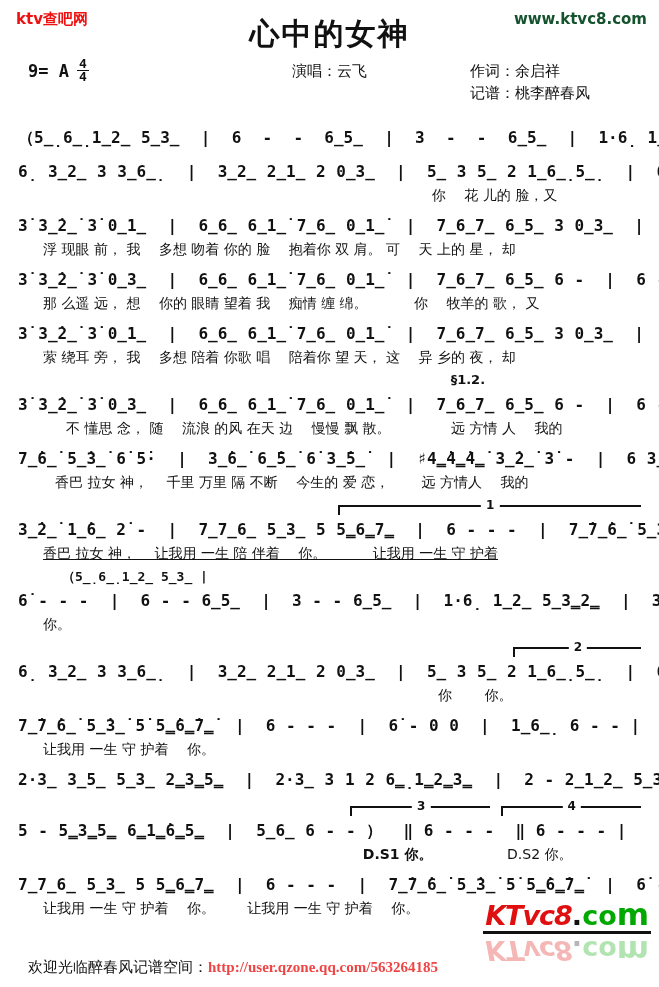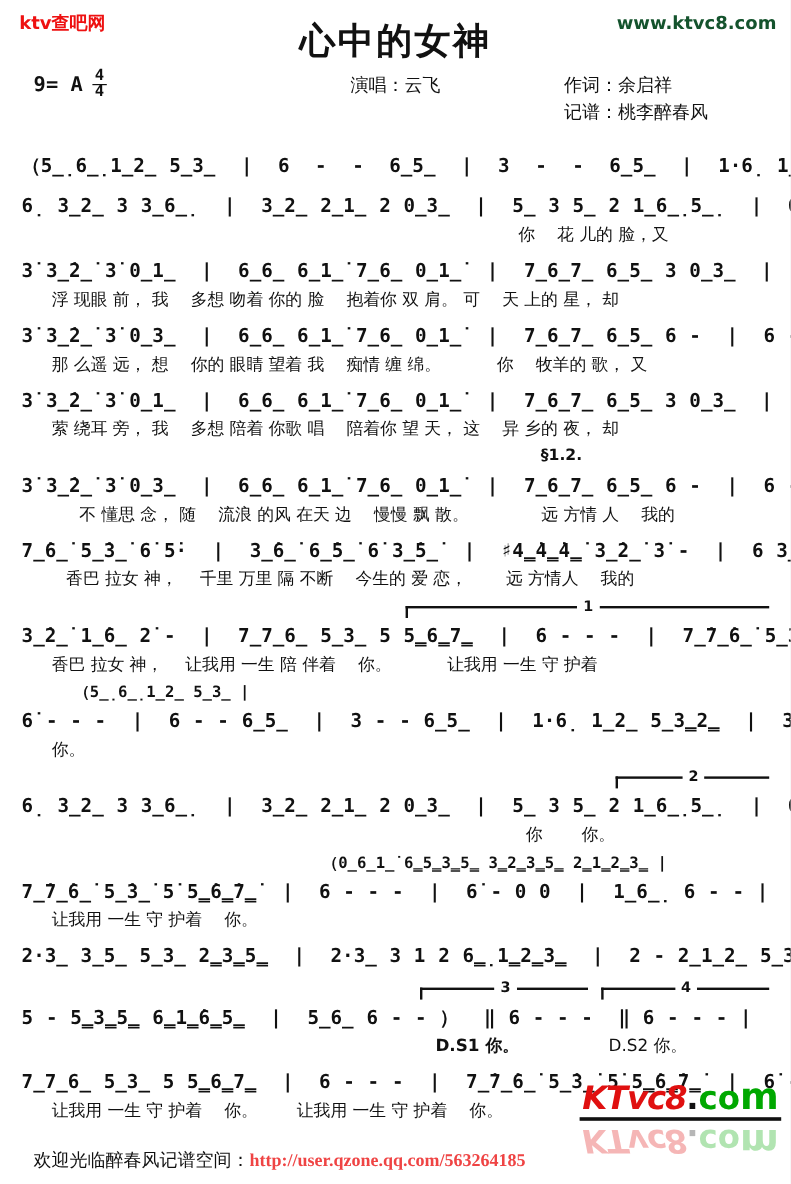--- a/index.html
+++ b/index.html
@@ -107,21 +107,21 @@
         </div>
       </div>
       <div class="line">
         <div class="ann-row">
           <span class="volta" style="left: 51%; width: 48%;">
             <span class="vlabel">1</span>
           </span>
         </div>
         <div class="notes-row">3̲̇2̲̇ 1̲̇6̲ 2̇ -  |  7̲7̲6̲ 5̲3̲ 5 5̳6̳7̳  |  6 - - -  |  7̲̇7̲̇6̲̇ 5̲̇3̲̇ 5̇ 5̳̇6̳̇7̳̇ |</div>
         <div class="lyrics-row">
-          <span class="lyr" style="left: 4%;">香巴 拉女 神，　 让我用 一生 陪 伴着　 你。　　　 让我用 一生 守 护着</span>
+          <span class="lyr" style="left: 4%; text-decoration: underline;">香巴 拉女 神，　 让我用 一生 陪 伴着　 你。　　　 让我用 一生 守 护着</span>
         </div>
       </div>
       <div class="line">
         <div class="ann-row">
           <span class="cue" style="left: 7%;">（5̲̣6̲̣1̲2̲ 5̲3̲ |</span>
         </div>
         <div class="notes-row">6̇ - - -  |  6 - - 6̲5̲  |  3 - - 6̲5̲  |  1·6̣ 1̲2̲ 5̲3̳2̳  |  3 - - - |</div>
         <div class="lyrics-row">
           <span class="lyr" style="left: 4%;">你。</span>
         </div>
@@ -131,23 +131,20 @@
           <span class="volta" style="left: 79%; width: 20%;">
             <span class="vlabel">2</span>
           </span>
         </div>
         <div class="notes-row">6̣ 3̲2̲ 3 3̲6̲̣  |  3̲2̲ 2̲1̲ 2 0̲3̲  |  5̲ 3 5̲ 2 1̲6̲̣5̲̣  |  6̣ - - ）0̲3̲:‖ 6 - - - |</div>
         <div class="lyrics-row">
           <span class="lyr" style="left: 67%;">你　　 你。</span>
         </div>
       </div>
       <div class="line">
-        <div class="ann-row">
-          <span class="cue" style="left: 40%;">（0̲6̲1̲̇ 6̳5̳3̳5̳ 3̳2̳3̳5̳ 2̳1̳2̳3̳ |</span>
-        </div>
         <div class="notes-row">7̲̇7̲̇6̲̇ 5̲̇3̲̇ 5̇ 5̳̇6̳̇7̳̇  |  6 - - -  |  6̇ - 0 0  |  1̲6̲̣ 6 - - |</div>
         <div class="lyrics-row">
           <span class="lyr" style="left: 4%;">让我用 一生 守 护着　 你。</span>
         </div>
       </div>
       <div class="line">
         <div class="notes-row">2·3̲ 3̲5̲ 5̲3̲ 2̳3̳5̳  |  2·3̲ 3 1 2 6̳̣1̳2̳3̳  |  2 - 2̲1̲2̲ 5̲3̳2̳  |  3·1̲̣ 1 6̳̣2̳3̳ |</div>
       </div>
       <div class="line">
         <div class="ann-row">

